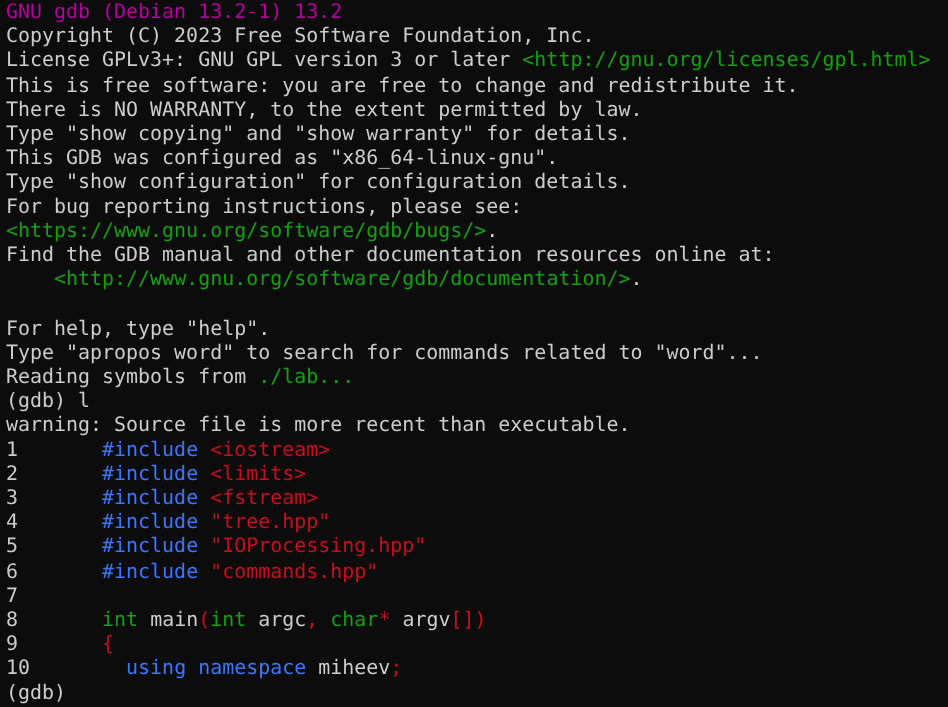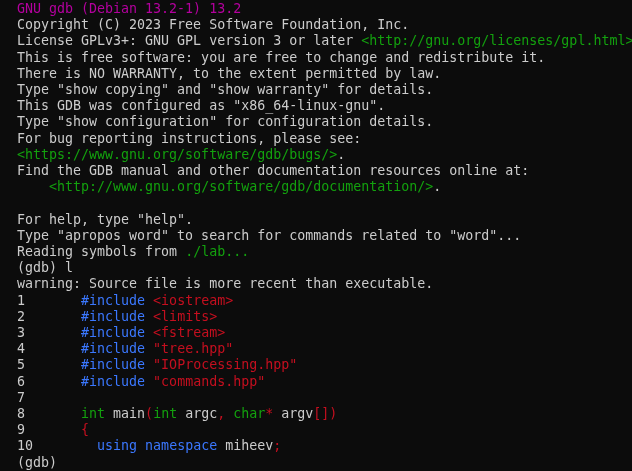--- a/index.html
+++ b/index.html
@@ -5,21 +5,21 @@
   html, body {
     margin: 0;
     padding: 0;
     background: #0c0c0c;
   }
   .terminal {
     width: 632px;
     height: 471px;
     box-sizing: border-box;
     overflow: hidden;
-    padding: 1px 0 0 17px;
+    padding: 1px 0 0 4px;
     font-family: "DejaVu Sans Mono", "Liberation Mono", monospace;
     font-size: 13.3px;
     line-height: 16.2px;
     white-space: pre;
     letter-spacing: 0;
   }
   .line {
     min-height: 16.2px;
   }
   .line span {

